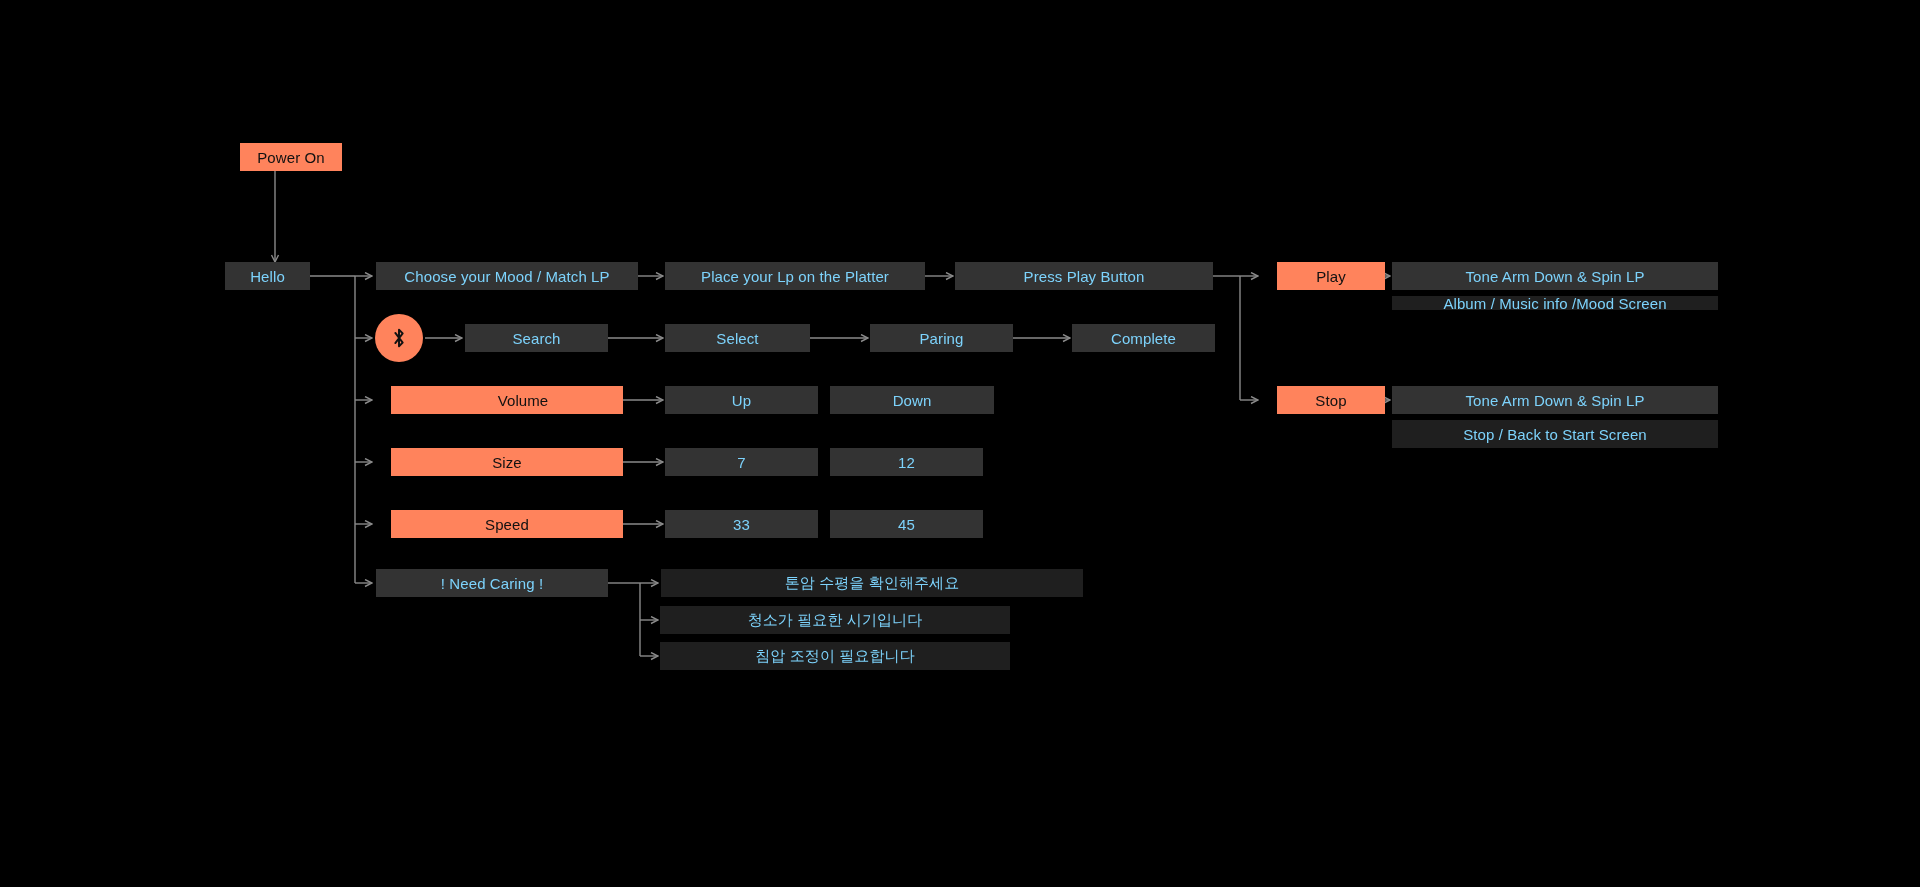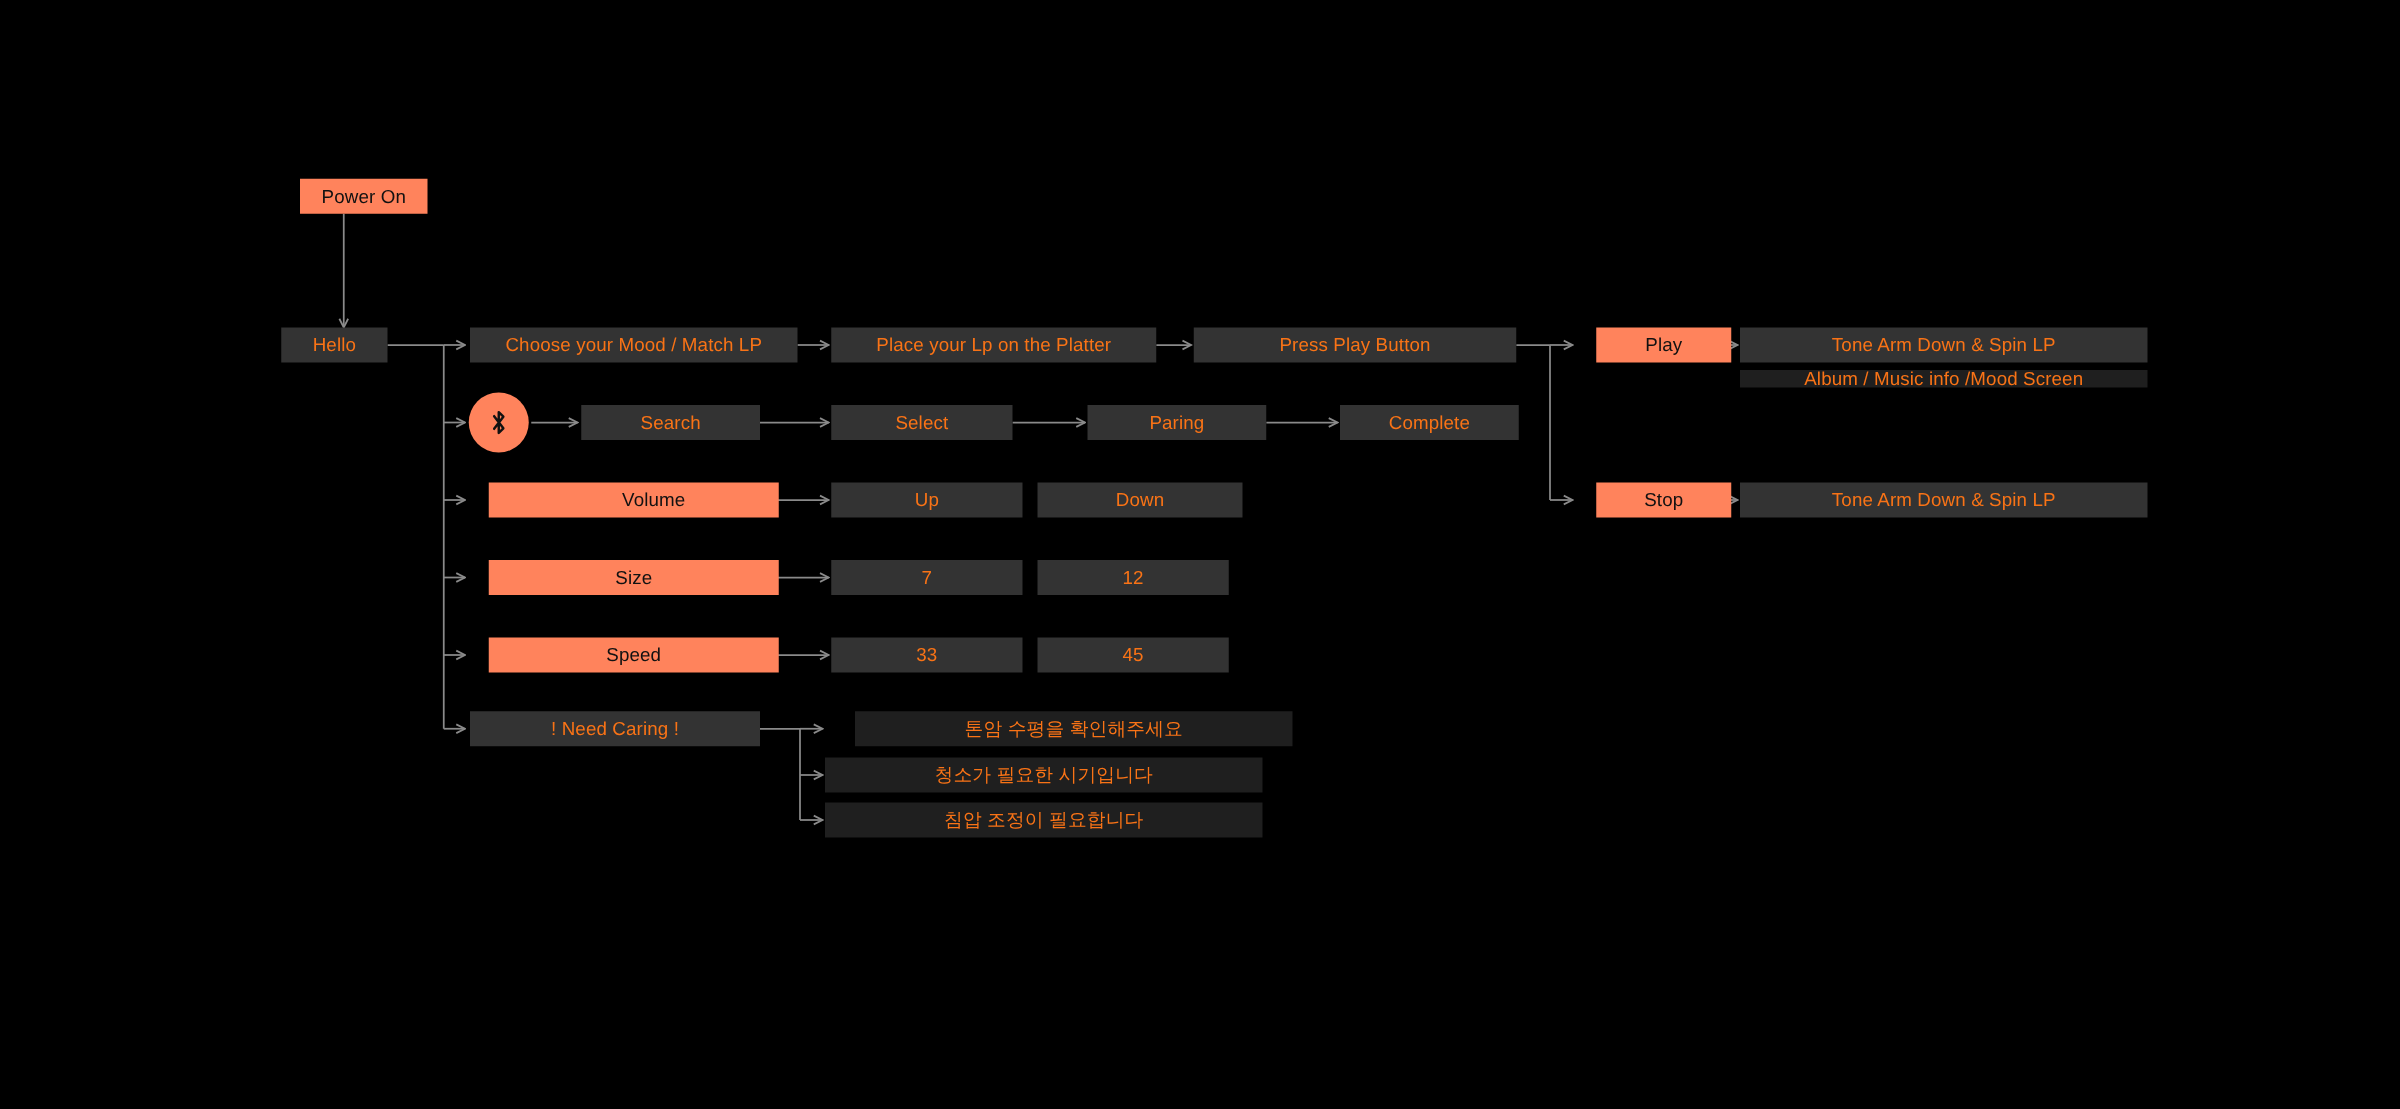--- a/index.html
+++ b/index.html
@@ -5,21 +5,21 @@
   html,body{margin:0;padding:0;background:#000;}
   body{
     width:1920px;height:887px;position:relative;overflow:hidden;
     font-family:"Liberation Sans","DejaVu Sans",sans-serif;
     background:#000;
   }
   #canvas{position:absolute;left:0;top:0;width:1920px;height:887px;}
   .node{
     position:absolute;box-sizing:border-box;
     display:flex;align-items:center;justify-content:center;
-    color:#f97316;font-size:15px;letter-spacing:.1px;
+    color:#7dd3fc;font-size:15px;letter-spacing:.1px;
     white-space:nowrap;
   }
   .node.dark      {background:#333333;}
   .node.darker    {background:#1f1f1f;}
   .node.accent    {background:#ff835c;color:#111111;margin-left:15px;}
   .node.circle{
     border-radius:50%;background:#ff835c;color:#111;
   }
   svg.edges{position:absolute;left:0;top:0;width:1920px;height:887px;
             pointer-events:none;overflow:visible;}
@@ -88,20 +88,21 @@
   <div class="node accent" style="left:1262px;top:262px;width:108px;height:28px;">Play</div>
 
   <div class="node dark" style="left:1392px;top:262px;width:326px;height:28px;">Tone Arm Down &amp; Spin LP</div>
 
   <div class="node darker" style="left:1392px;top:296px;width:326px;height:14px;">Album / Music info /Mood Screen</div>
 
   <div class="node accent" style="left:1262px;top:386px;width:108px;height:28px;">Stop</div>
 
   <div class="node dark" style="left:1392px;top:386px;width:326px;height:28px;">Tone Arm Down &amp; Spin LP</div>
 
+  <div class="node darker" style="left:1392px;top:420px;width:326px;height:28px;">Stop / Back to Start Screen</div>
 
   <div class="node circle" style="left:375px;top:338px;width:48px;height:48px;transform:translateY(-24px);">
     <span>
       <svg class="bt-glyph" viewBox="0 0 18 26" xmlns="http://www.w3.org/2000/svg">
         <path d="M5 7.5 L13 18 L9 22 L9 4 L13 8 L5 18.5" stroke="#111111" stroke-width="2.1" fill="none" stroke-linejoin="round" stroke-linecap="round"></path>
       </svg>
     </span>
   </div>
 
   <div class="node dark" style="left:465px;top:324px;width:143px;height:28px;">Search</div>
@@ -119,17 +120,17 @@
   <div class="node accent" style="left:376px;top:448px;width:232px;height:28px;">Size</div>
   <div class="node dark" style="left:665px;top:448px;width:153px;height:28px;">7</div>
   <div class="node dark" style="left:830px;top:448px;width:153px;height:28px;">12</div>
 
   <div class="node accent" style="left:376px;top:510px;width:232px;height:28px;">Speed</div>
   <div class="node dark" style="left:665px;top:510px;width:153px;height:28px;">33</div>
   <div class="node dark" style="left:830px;top:510px;width:153px;height:28px;">45</div>
 
   <div class="node dark" style="left:376px;top:569px;width:232px;height:28px;">! Need Caring !</div>
 
-  <div class="node darker" style="left:684px;top:569px;width:350px;height:28px;">톤암 수평을 확인해주세요</div>
+  <div class="node darker" style="left:661px;top:569px;width:422px;height:28px;">톤암 수평을 확인해주세요</div>
   <div class="node darker" style="left:660px;top:606px;width:350px;height:28px;">청소가 필요한 시기입니다</div>
   <div class="node darker" style="left:660px;top:642px;width:350px;height:28px;">침압 조정이 필요합니다</div>
 
 </div>
 
 </body></html>

